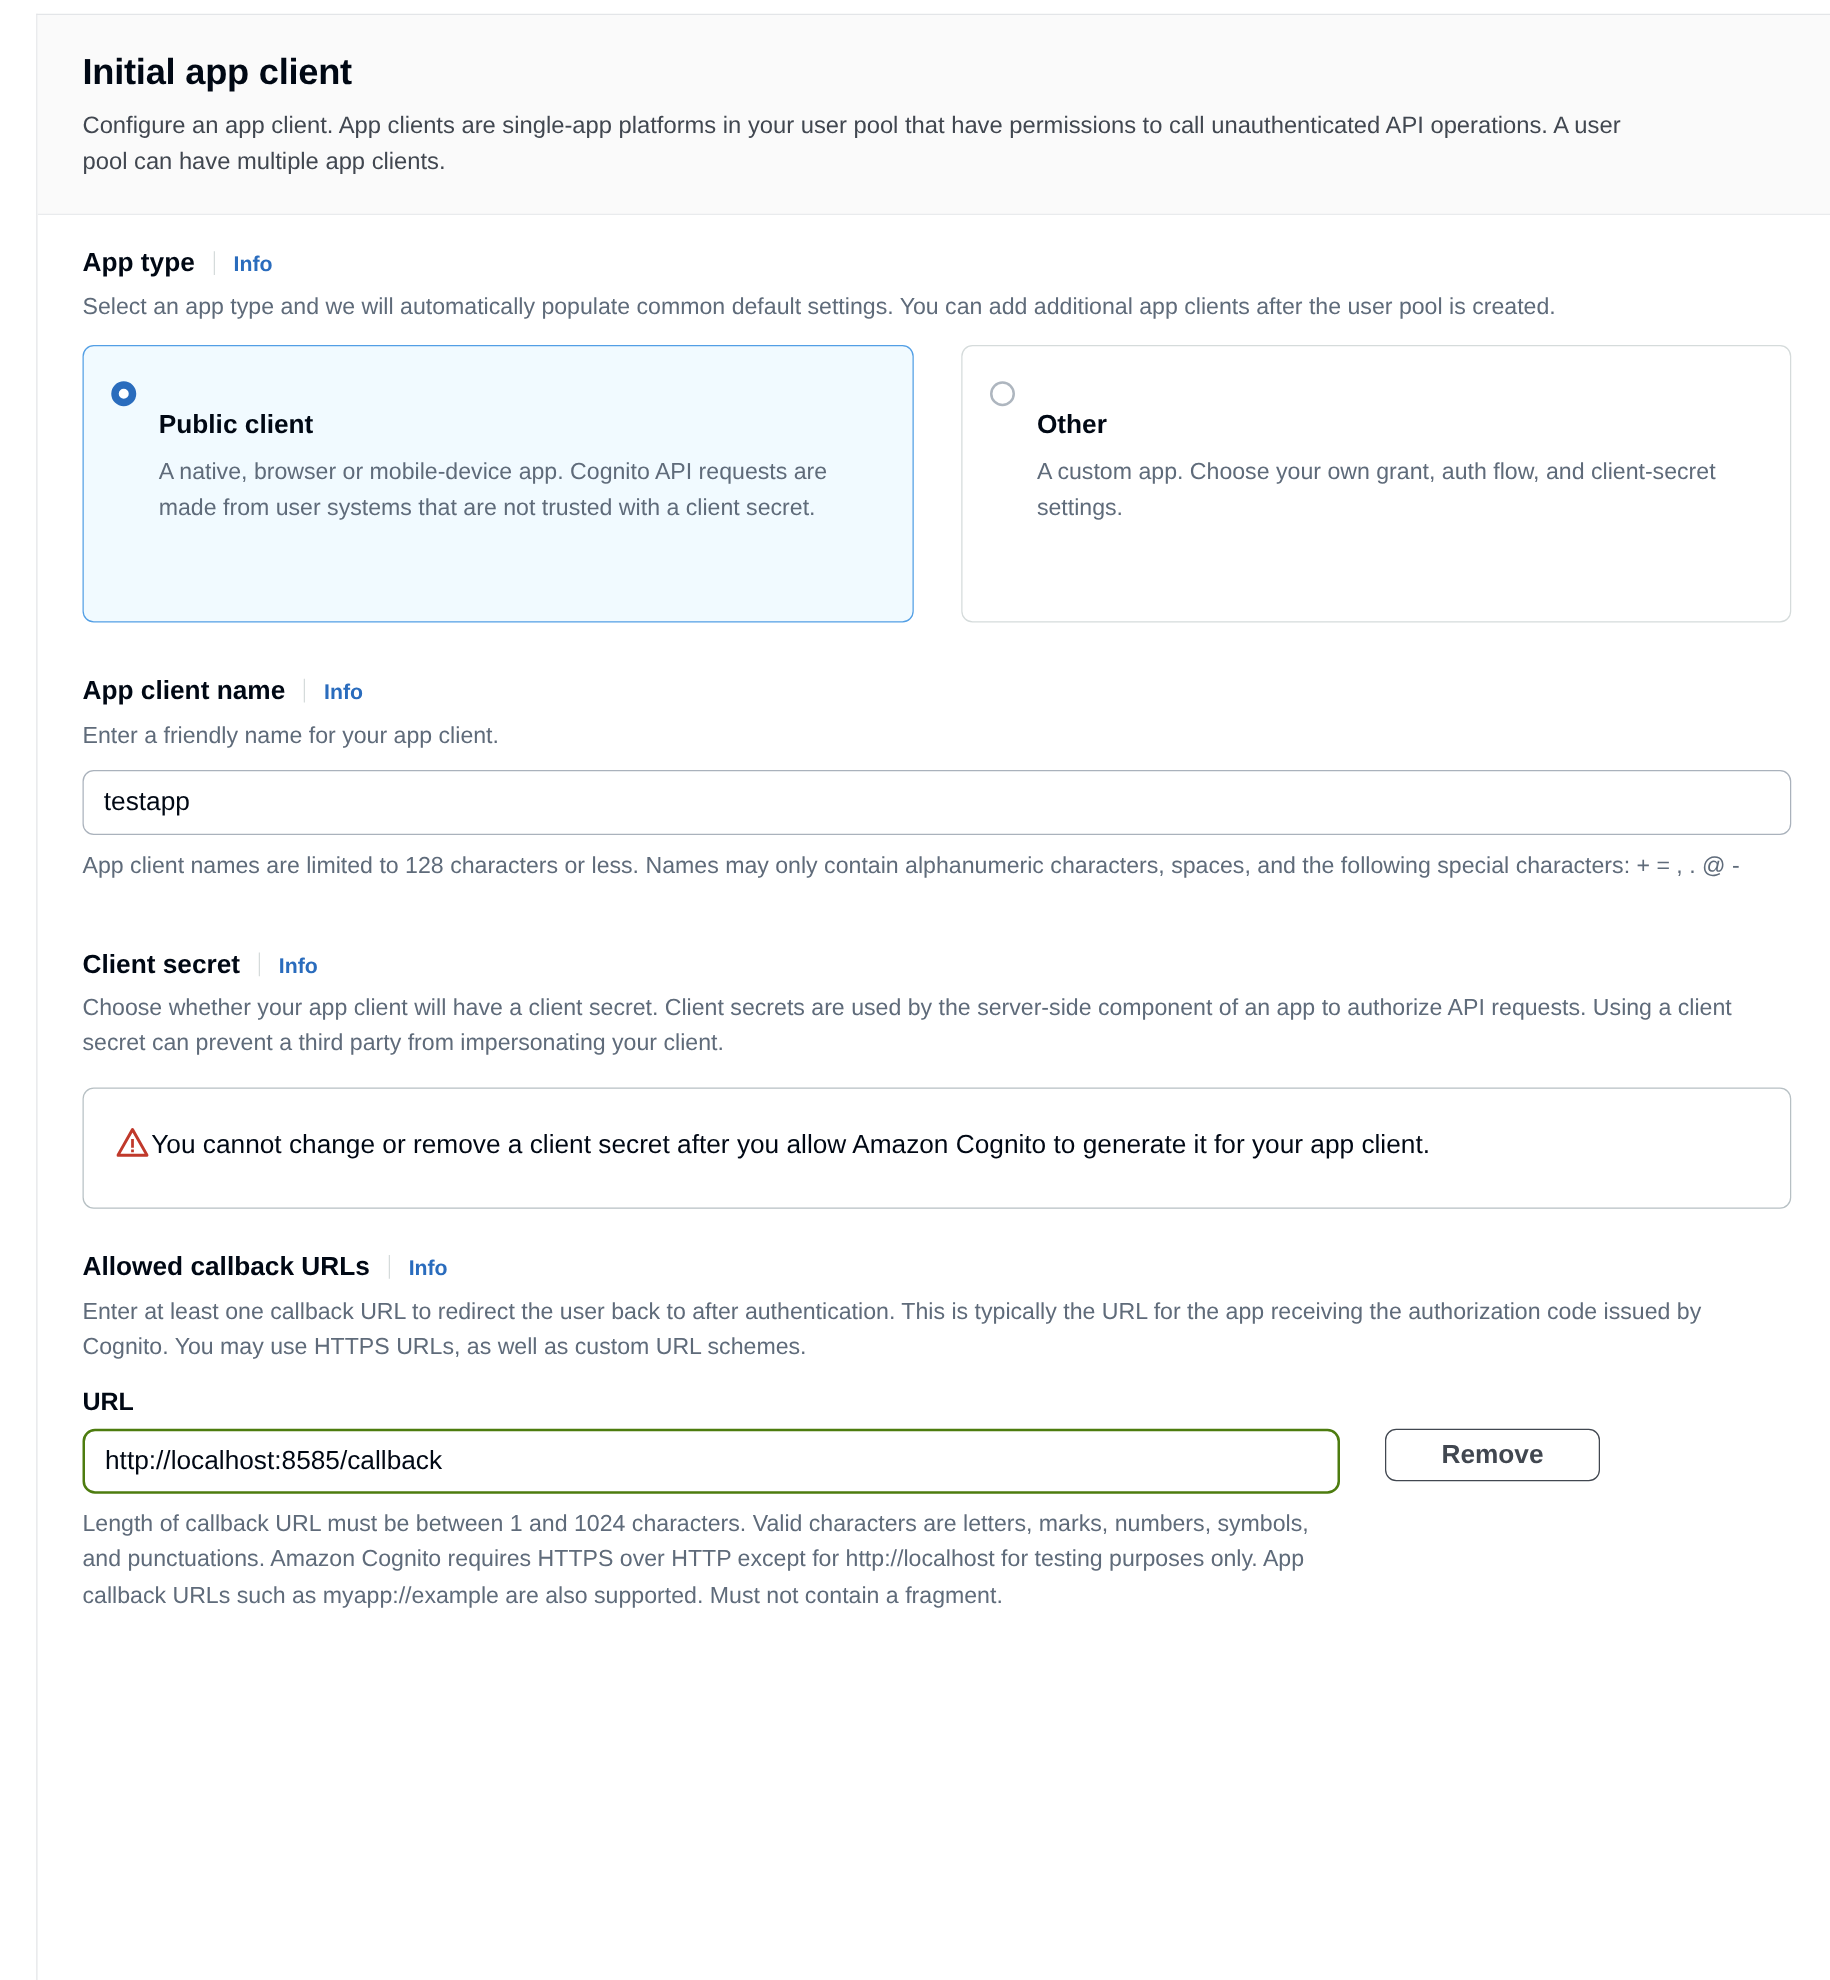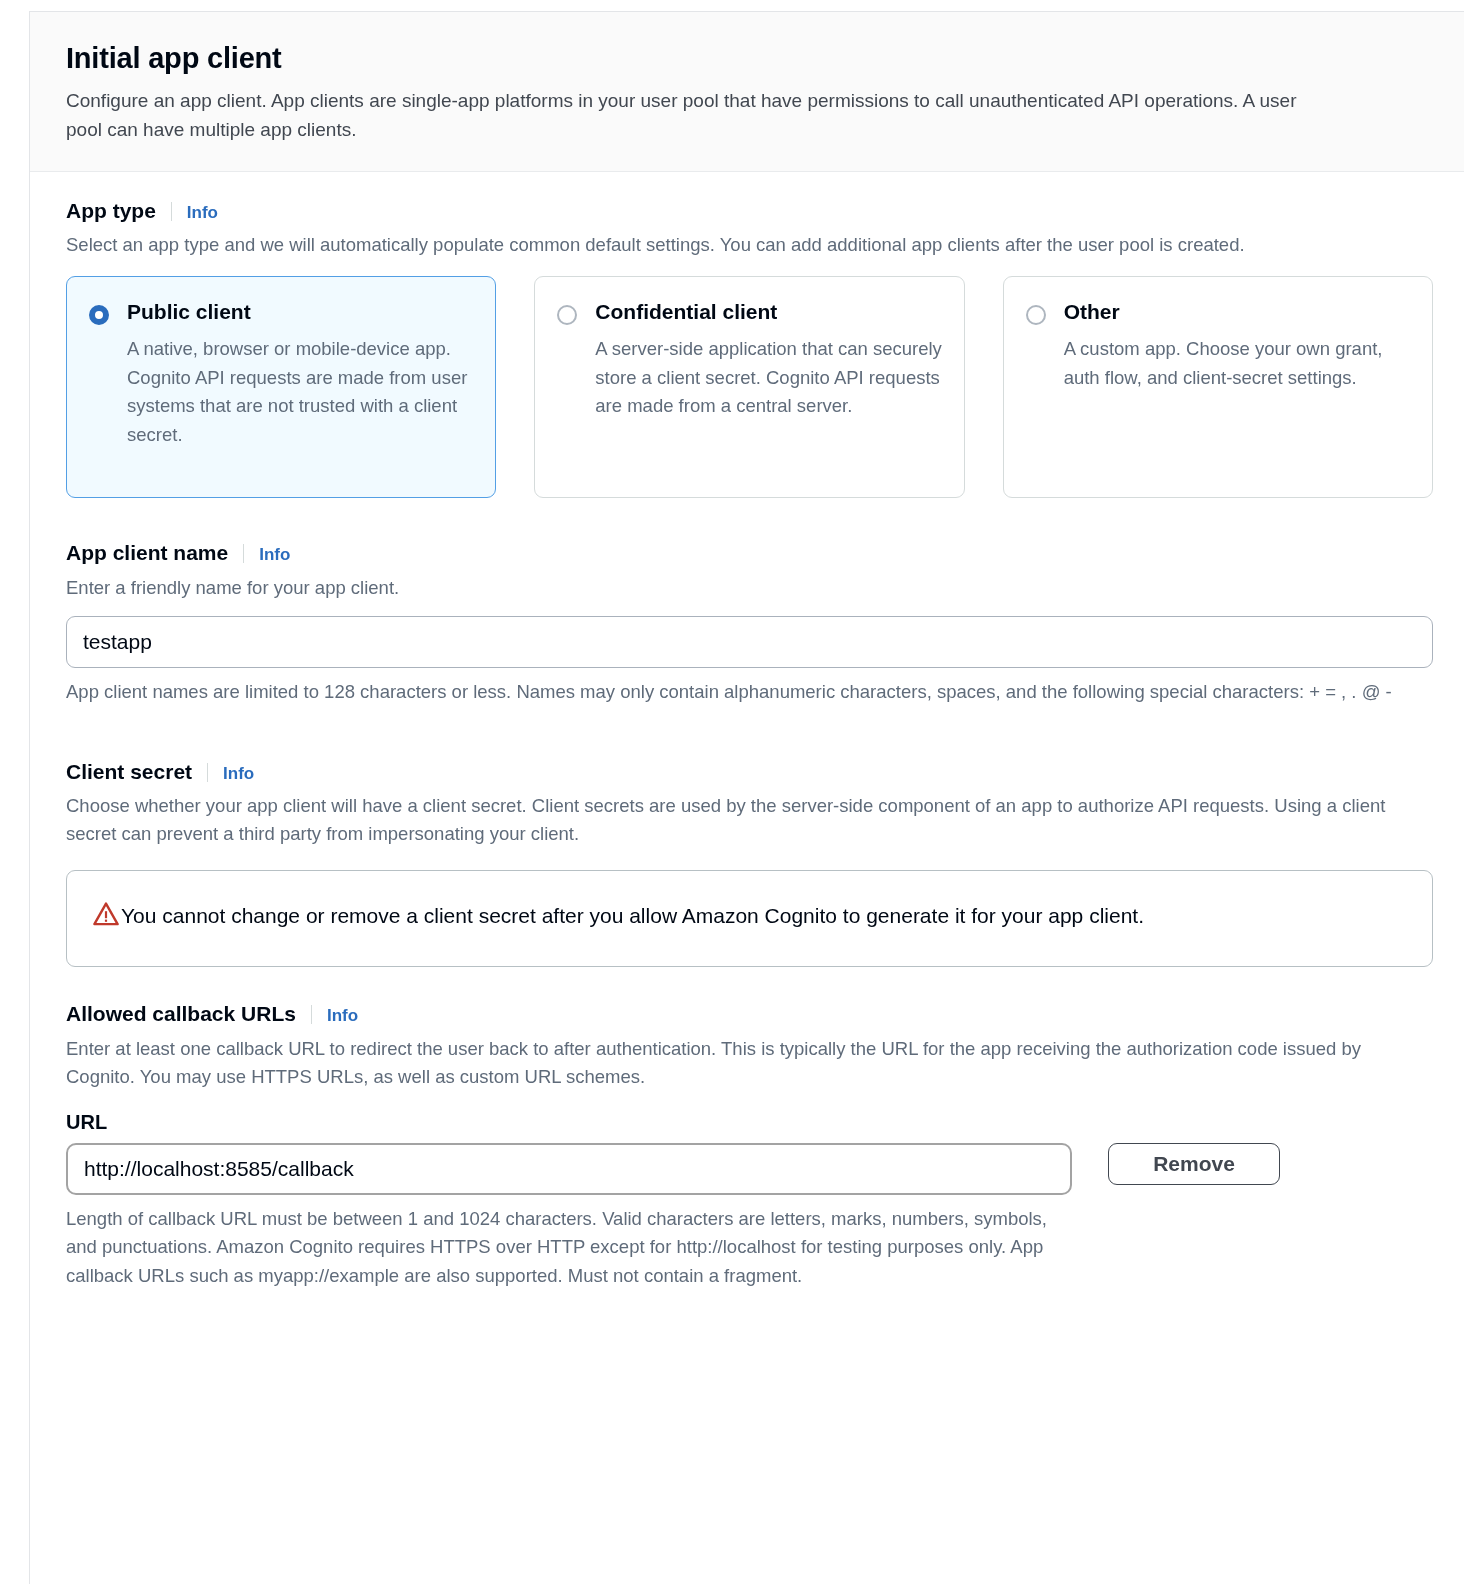--- a/index.html
+++ b/index.html
@@ -128,21 +128,21 @@
     border-radius: 50%;
     border: 2px solid #aeb6bf;
     background: #ffffff;
     box-sizing: border-box;
     margin-top: 6px;
   }
   .radio.checked {
     border: 6px solid #2a6cbd;
     background: #ffffff;
   }
-  .tile-texts { flex: 1 1 auto; }
+  .tile-texts { flex: 1 1 auto; margin-top: 28px; }
   .tile-title {
     font-size: 21px;
     font-weight: bold;
     color: #000814;
     line-height: 1.2;
     margin-bottom: 10px;
   }
   .tile-desc {
     font-size: 18.5px;
     line-height: 1.56;
@@ -157,21 +157,21 @@
     border-radius: 9px;
     background: #ffffff;
     font-family: "Liberation Sans", "DejaVu Sans", sans-serif;
     font-size: 21px;
     color: #000814;
     padding: 0 16px;
     box-sizing: border-box;
     outline: none;
   }
   .text-input.focused {
-    border: 2px solid #a3a3a3;
+    border: 2px solid #4d7c0f;
     border-radius: 10px;
   }
   .constraint {
     font-size: 18.5px;
     line-height: 1.55;
     color: #5f6b7a;
     margin-top: 10px;
     max-width: 1350px;
   }
 
@@ -271,29 +271,20 @@
         <div class="tile selected">
           <div class="tile-row">
             <span class="radio checked"></span>
             <div class="tile-texts">
               <div class="tile-title">Public client</div>
               <div class="tile-desc">A native, browser or mobile-device app. Cognito API requests are made from user systems that are not trusted with a client secret.</div>
             </div>
           </div>
         </div>
 
-        <div class="tile">
-          <div class="tile-row">
-            <span class="radio"></span>
-            <div class="tile-texts">
-              <div class="tile-title">Confidential client</div>
-              <div class="tile-desc">A server-side application that can securely store a client secret. Cognito API requests are made from a central server.</div>
-            </div>
-          </div>
-        </div>
 
         <div class="tile">
           <div class="tile-row">
             <span class="radio"></span>
             <div class="tile-texts">
               <div class="tile-title">Other</div>
               <div class="tile-desc">A custom app. Choose your own grant, auth flow, and client-secret settings.</div>
             </div>
           </div>
         </div>

